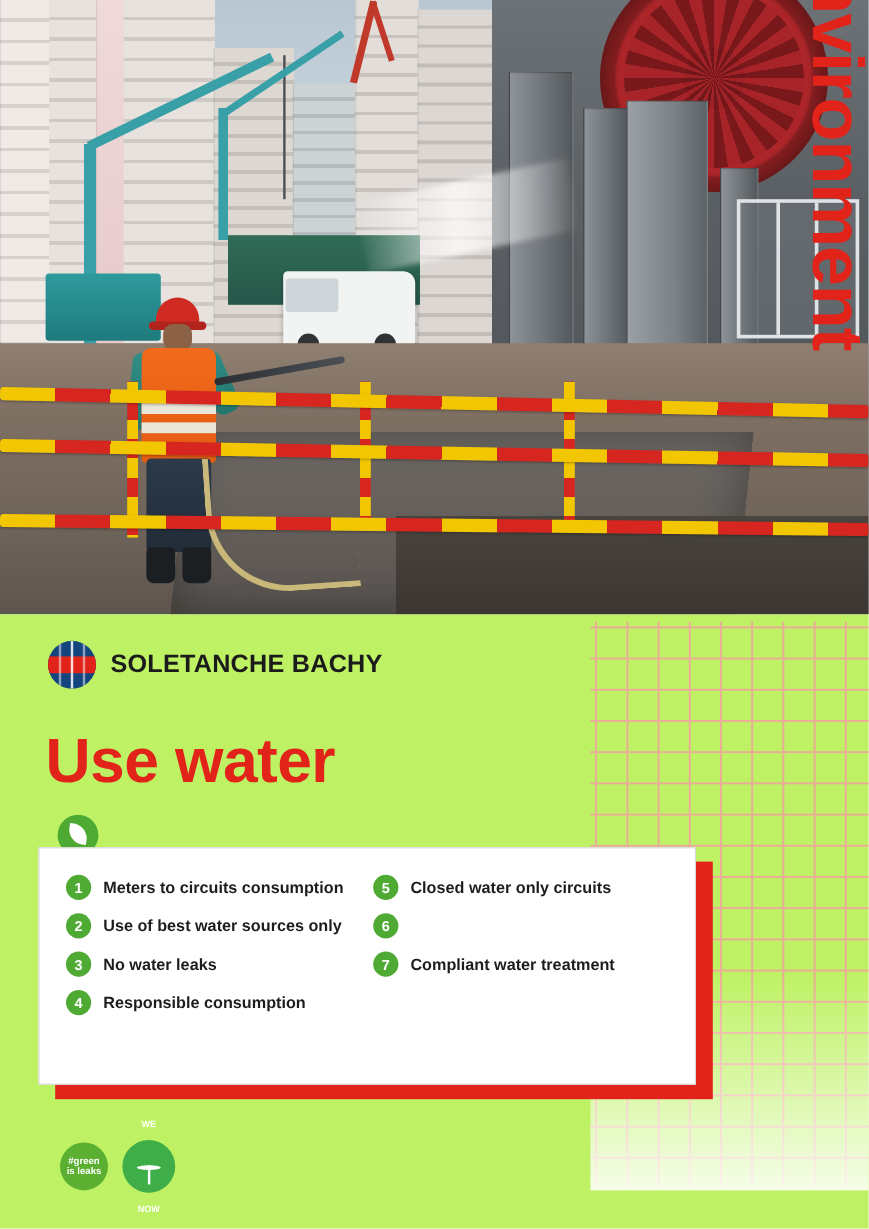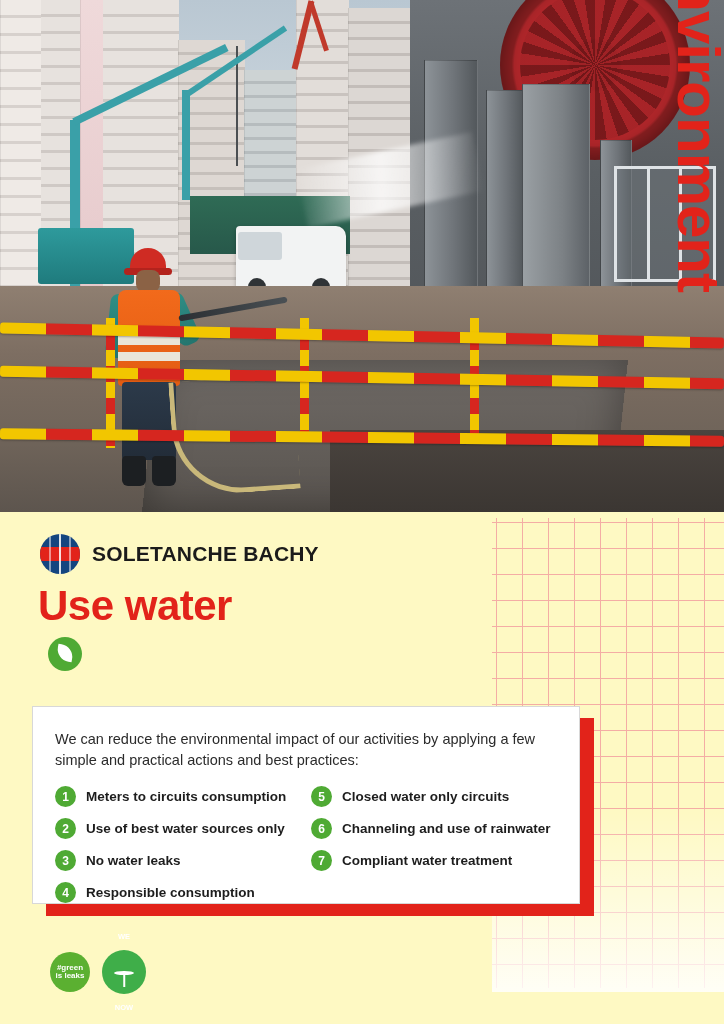--- a/index.html
+++ b/index.html
@@ -250,21 +250,21 @@
     white-space: nowrap;
     line-height: 1;
     padding-left: 0;
   }
 
   
   .lower {
     position: absolute;
     left: 0; top: 512px;
     width: 724px; height: 512px;
-    background: #fef9c3;
+    background: #bef264;
   }
 
   
   .dots {
     position: absolute;
     left: 492px; top: 6px;
     width: 232px; height: 470px;
     background-image:
       linear-gradient(#f3a0a0 1.5px, transparent 1.5px),
       linear-gradient(90deg, #f3a0a0 1.5px, transparent 1.5px);
@@ -309,23 +309,23 @@
     background: rgba(255,255,255,.85);
     transform: translateX(-50%);
     box-shadow: -10px 0 0 rgba(255,255,255,.5), 10px 0 0 rgba(255,255,255,.5);
   }
   .logo-text {
     font-size: 21px; font-weight: 700; color: #1b1b1b; letter-spacing: .2px;
   }
 
   
   .headline {
-    position: absolute; left: 38px; top: 72px;
+    position: absolute; left: 38px; top: 96px;
     width: 420px;
-    font-size: 42px; font-weight: 800; line-height: 1.06;
+    font-size: 52px; font-weight: 800; line-height: 1.06;
     color: #e2231a;
     letter-spacing: -0.5px;
   }
   .leaf-badge {
     display: inline-block;
     width: 34px; height: 34px; border-radius: 50%;
     background: #4faa34;
     vertical-align: -6px;
     margin-left: 10px;
     position: relative;
@@ -489,21 +489,20 @@
       <div class="logo-text">SOLETANCHE BACHY</div>
     </div>
 
     <div class="headline">
       <span>Use water</span><br>
       <span class="leaf-badge"></span>
     </div>
 
     <div class="card-shadow"></div>
     <div class="card">
-      <p class="card-intro">We can reduce the environmental impact of our activities by applying a few simple and practical actions and best practices:</p>
       <div class="cols">
         <div class="col left">
           <div class="item">
             <div class="num">1</div>
             <div class="item-label">Meters to circuits consumption</div>
           </div>
           <div class="item">
             <div class="num">2</div>
             <div class="item-label">Use of best water sources only</div>
           </div>
@@ -516,21 +515,20 @@
             <div class="item-label">Responsible consumption</div>
           </div>
         </div>
         <div class="col right">
           <div class="item">
             <div class="num">5</div>
             <div class="item-label">Closed water only circuits</div>
           </div>
           <div class="item">
             <div class="num">6</div>
-            <div class="item-label">Channeling and use of rainwater</div>
           </div>
           <div class="item">
             <div class="num">7</div>
             <div class="item-label">Compliant water treatment</div>
           </div>
         </div>
       </div>
     </div>
 
     <div class="badges">

